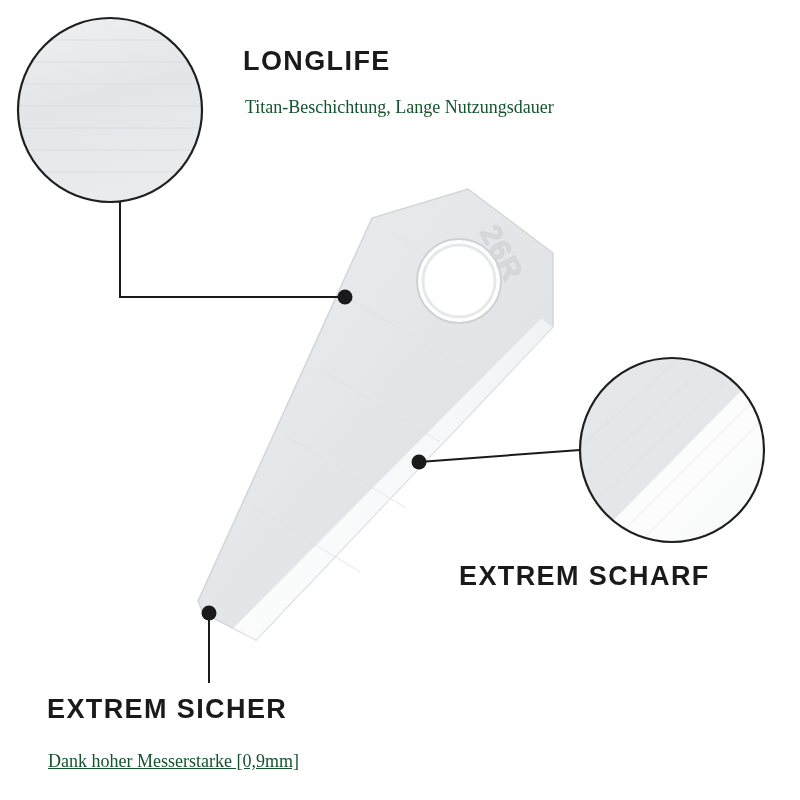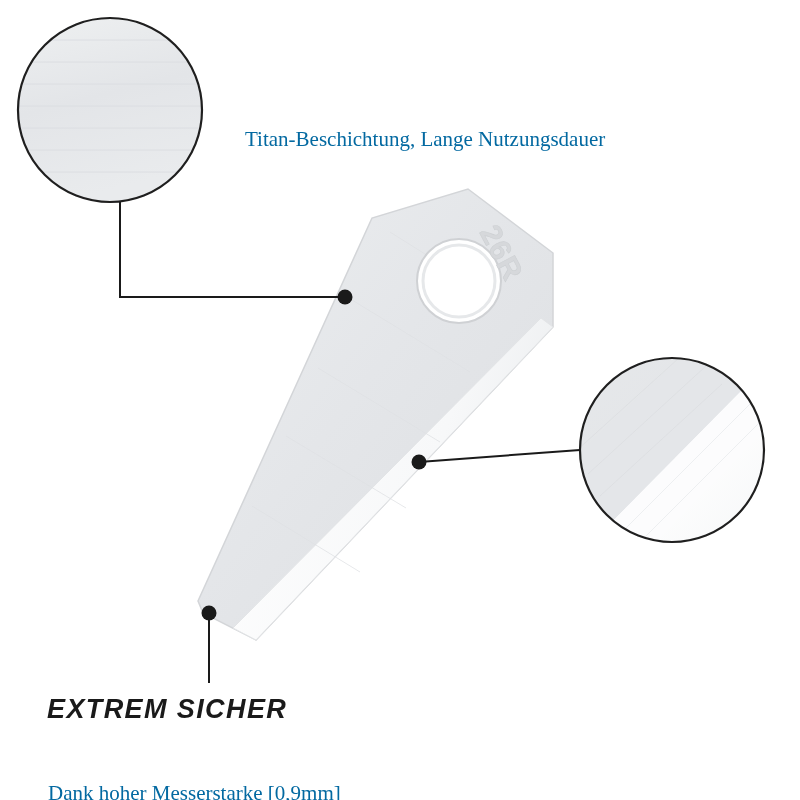--- a/index.html
+++ b/index.html
@@ -27,31 +27,30 @@
     font-family: "Liberation Sans", sans-serif;
     font-weight: bold;
     font-size: 27px;
     letter-spacing: 1.4px;
     color: #1a1a1a;
     white-space: nowrap;
   }
   .callout-desc {
     position: absolute;
     font-family: "Liberation Serif", serif;
-    font-size: 21px;
+    font-size: 18px;
     line-height: 30px;
-    color: #0369a1;
+    color: #14532d;
     white-space: pre-line;
-    margin-top: 32px;
   }
   #title-longlife { left: 243px; top: 46px; }
   #desc-longlife  { left: 245px; top: 92px; }
   #title-scharf   { left: 459px; top: 561px; }
   #desc-scharf    { left: 460px; top: 600px; }
-  #title-sicher   { left: 47px;  top: 694px; font-style: italic; }
+  #title-sicher   { left: 47px;  top: 694px; }
   #desc-sicher    { left: 48px;  top: 746px; text-decoration: underline; }
 </style>
 </head>
 <body>
 
 <div id="canvas">
 
   <svg class="svg-layer" viewBox="0 0 800 800" xmlns="http://www.w3.org/2000/svg">
     <defs>
       <linearGradient id="bladeBody" x1="0" y1="0" x2="1" y2="1">
@@ -140,19 +139,21 @@
       <polyline points="580,450 419,462"></polyline>
       <polyline points="209,613 209,683"></polyline>
     </g>
     <g fill="#1a1a1a">
       <circle cx="345" cy="297" r="7.5"></circle>
       <circle cx="419" cy="462" r="7.5"></circle>
       <circle cx="209" cy="613" r="7.5"></circle>
     </g>
   </svg>
 
+  <div class="callout-title" id="title-longlife">LONGLIFE</div>
   <div class="callout-desc" id="desc-longlife">Titan-Beschichtung, Lange Nutzungsdauer</div>
 
+  <div class="callout-title" id="title-scharf">EXTREM SCHARF</div>
 
   <div class="callout-title" id="title-sicher">EXTREM SICHER</div>
   <div class="callout-desc" id="desc-sicher">Dank hoher Messerstarke [0,9mm]</div>
 
 </div>
 
 </body></html>

